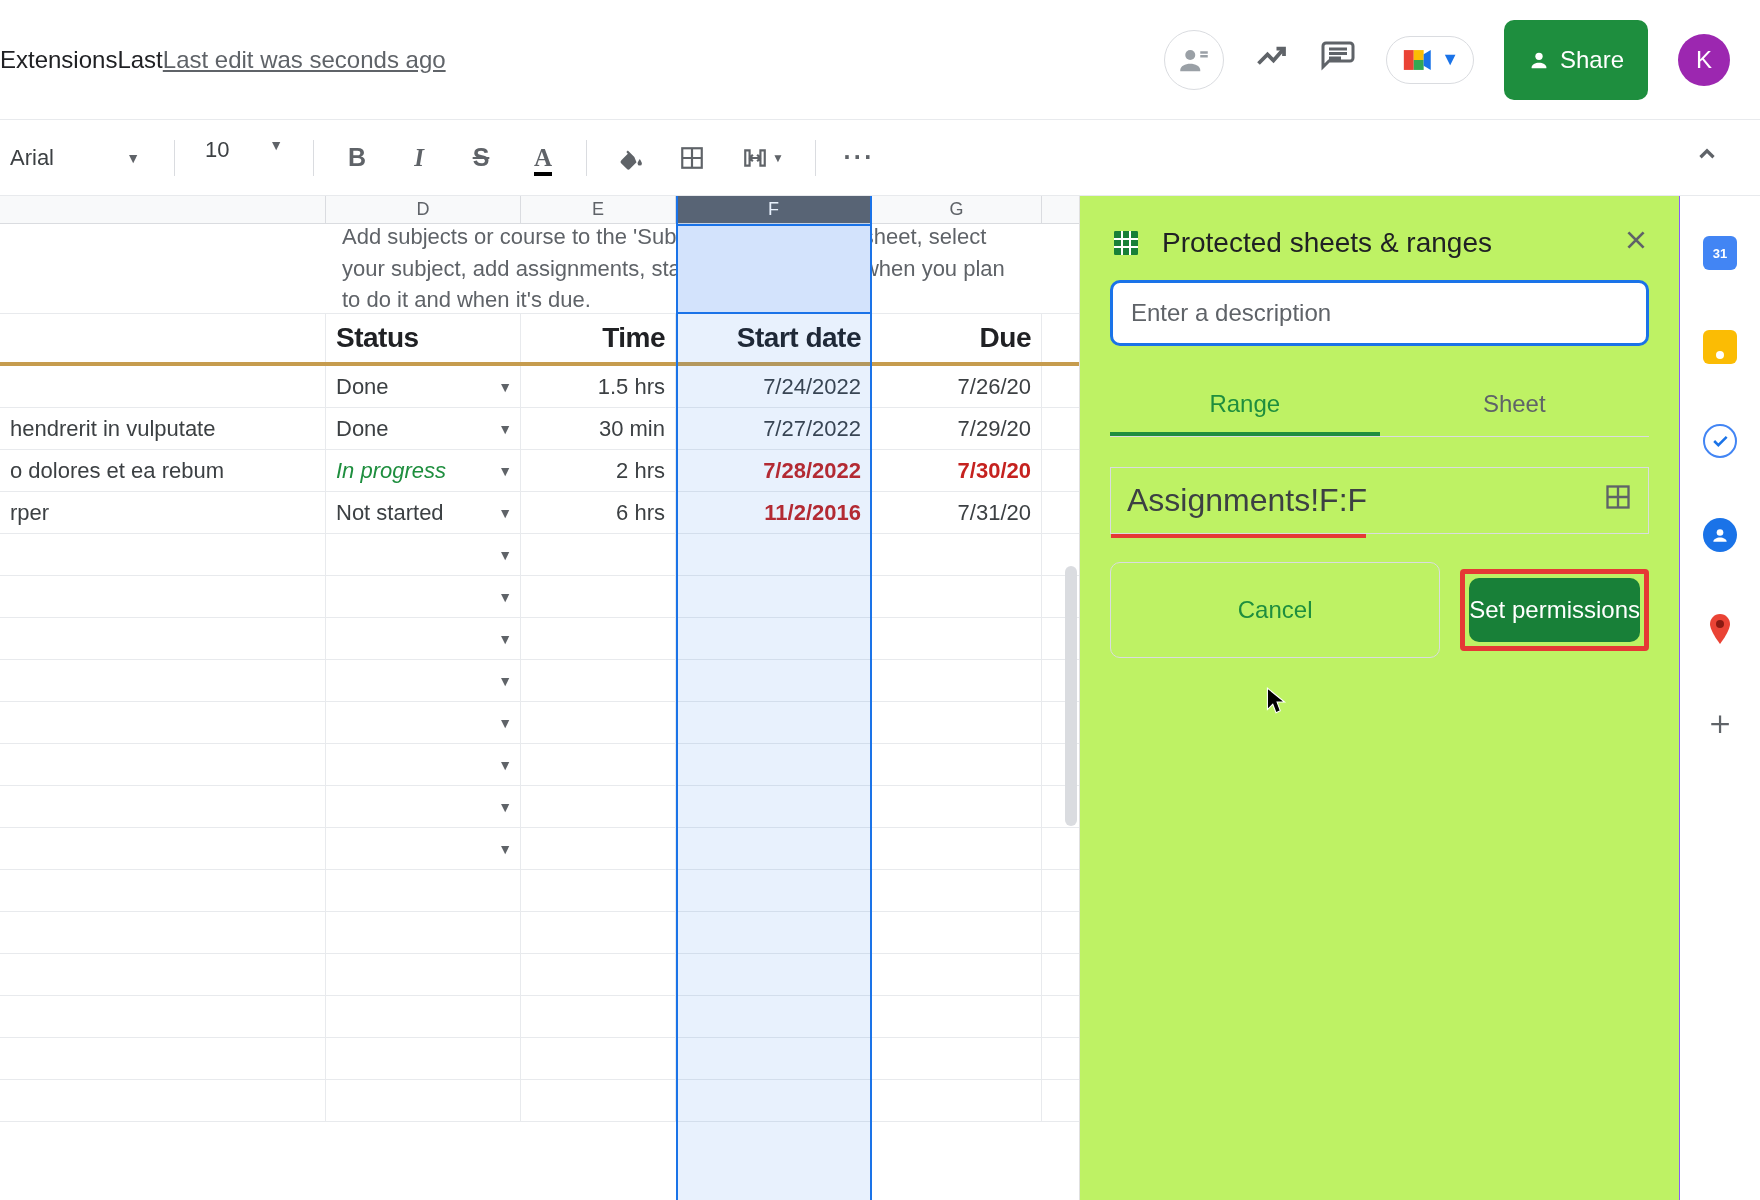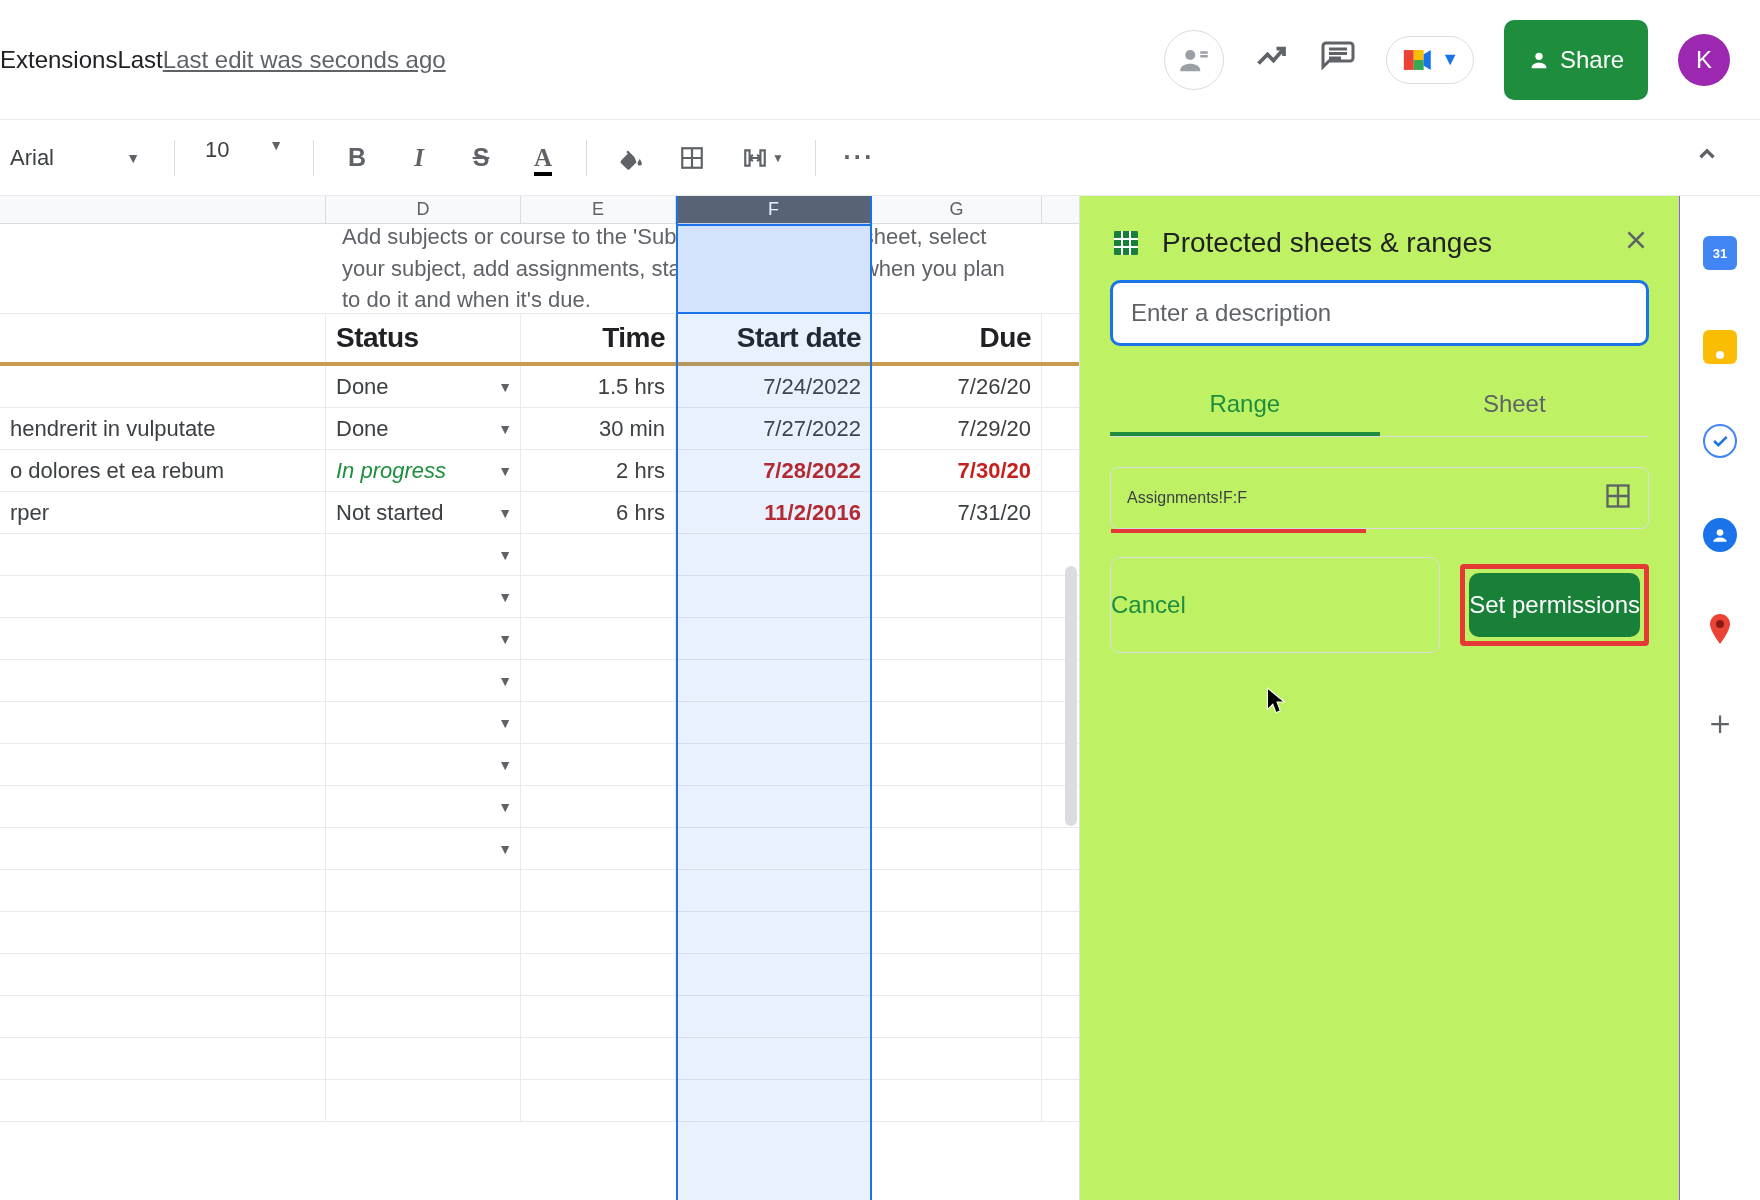--- a/index.html
+++ b/index.html
@@ -73,25 +73,25 @@
   
   .sp-header { display: flex; align-items: center; gap: 20px; padding: 30px 30px 20px 30px; }
   .sp-title { font-size: 28px; color: #202124; font-weight: 400; flex: 1; }
   .sp-close { font-size: 30px; color: #5f6368; cursor: pointer; }
   .sp-body { padding: 0 30px; }
   .desc-input { width: 100%; border: 3px solid #1a73e8; border-radius: 10px; padding: 16px 18px; font-size: 24px; color: #202124; outline: none; }
   .desc-input::placeholder { color: #5f6368; }
   .tabs { display: flex; margin-top: 30px; border-bottom: 1px solid #dadce0; }
   .tab { flex: 1; text-align: center; padding: 14px 0; font-size: 24px; color: #5f6368; cursor: pointer; }
   .tab.active { color: #1e8e3e; font-weight: 500; border-bottom: 4px solid #1e8e3e; }
-  .range-row { margin-top: 30px; border: 1px solid #dadce0; border-radius: 8px; padding: 14px 16px; display: flex; align-items: center; justify-content: space-between; font-size: 16px; position: relative; }
+  .range-row { margin-top: 30px; border: 1px solid #dadce0; border-radius: 0; padding: 14px 16px; display: flex; align-items: center; justify-content: space-between; font-size: 32px; position: relative; }
   .range-underline { position: absolute; left: 0; bottom: -5px; height: 4px; width: 255px; background: #e53935; }
   .grid-pick-icon svg { width: 28px; height: 28px; stroke: #5f6368; fill: none; stroke-width: 2; }
   .btn-row { display: flex; gap: 20px; margin-top: 28px; align-items: center; }
-  .cancel-btn { flex: 1; border: 1.5px solid #dadce0; border-radius: 10px; padding: 33px 0; text-align: left; font-size: 24px; color: #1e8e3e; font-weight: 500; cursor: pointer; }
+  .cancel-btn { flex: 1; border: 1.5px solid #dadce0; border-radius: 10px; padding: 33px 0; text-align: center; font-size: 24px; color: #1e8e3e; font-weight: 500; cursor: pointer; }
   .set-btn { flex: 1.2; background: #188038; color: #fff; border-radius: 10px; padding: 18px 0; text-align: center; font-size: 24px; font-weight: 500; cursor: pointer; }
   .btn-highlight { border: 5px solid #e53935; border-radius: 4px; padding: 4px; display: inline-block; }
 
   .cursor-img { position: absolute; left: 956px; top: 584px; font-size: 22px; pointer-events: none; }
 
   
   .rail-icon { width: 34px; height: 34px; border-radius: 6px; display: flex; align-items: center; justify-content: center; font-size: 16px; color: #fff; cursor: pointer; }
   .cal-ic { background: #4285f4; position: relative; }
   .cal-ic::after { content: "31"; font-size: 13px; font-weight: 700; }
   .keep-ic { background: #fbbc04; position: relative; }

